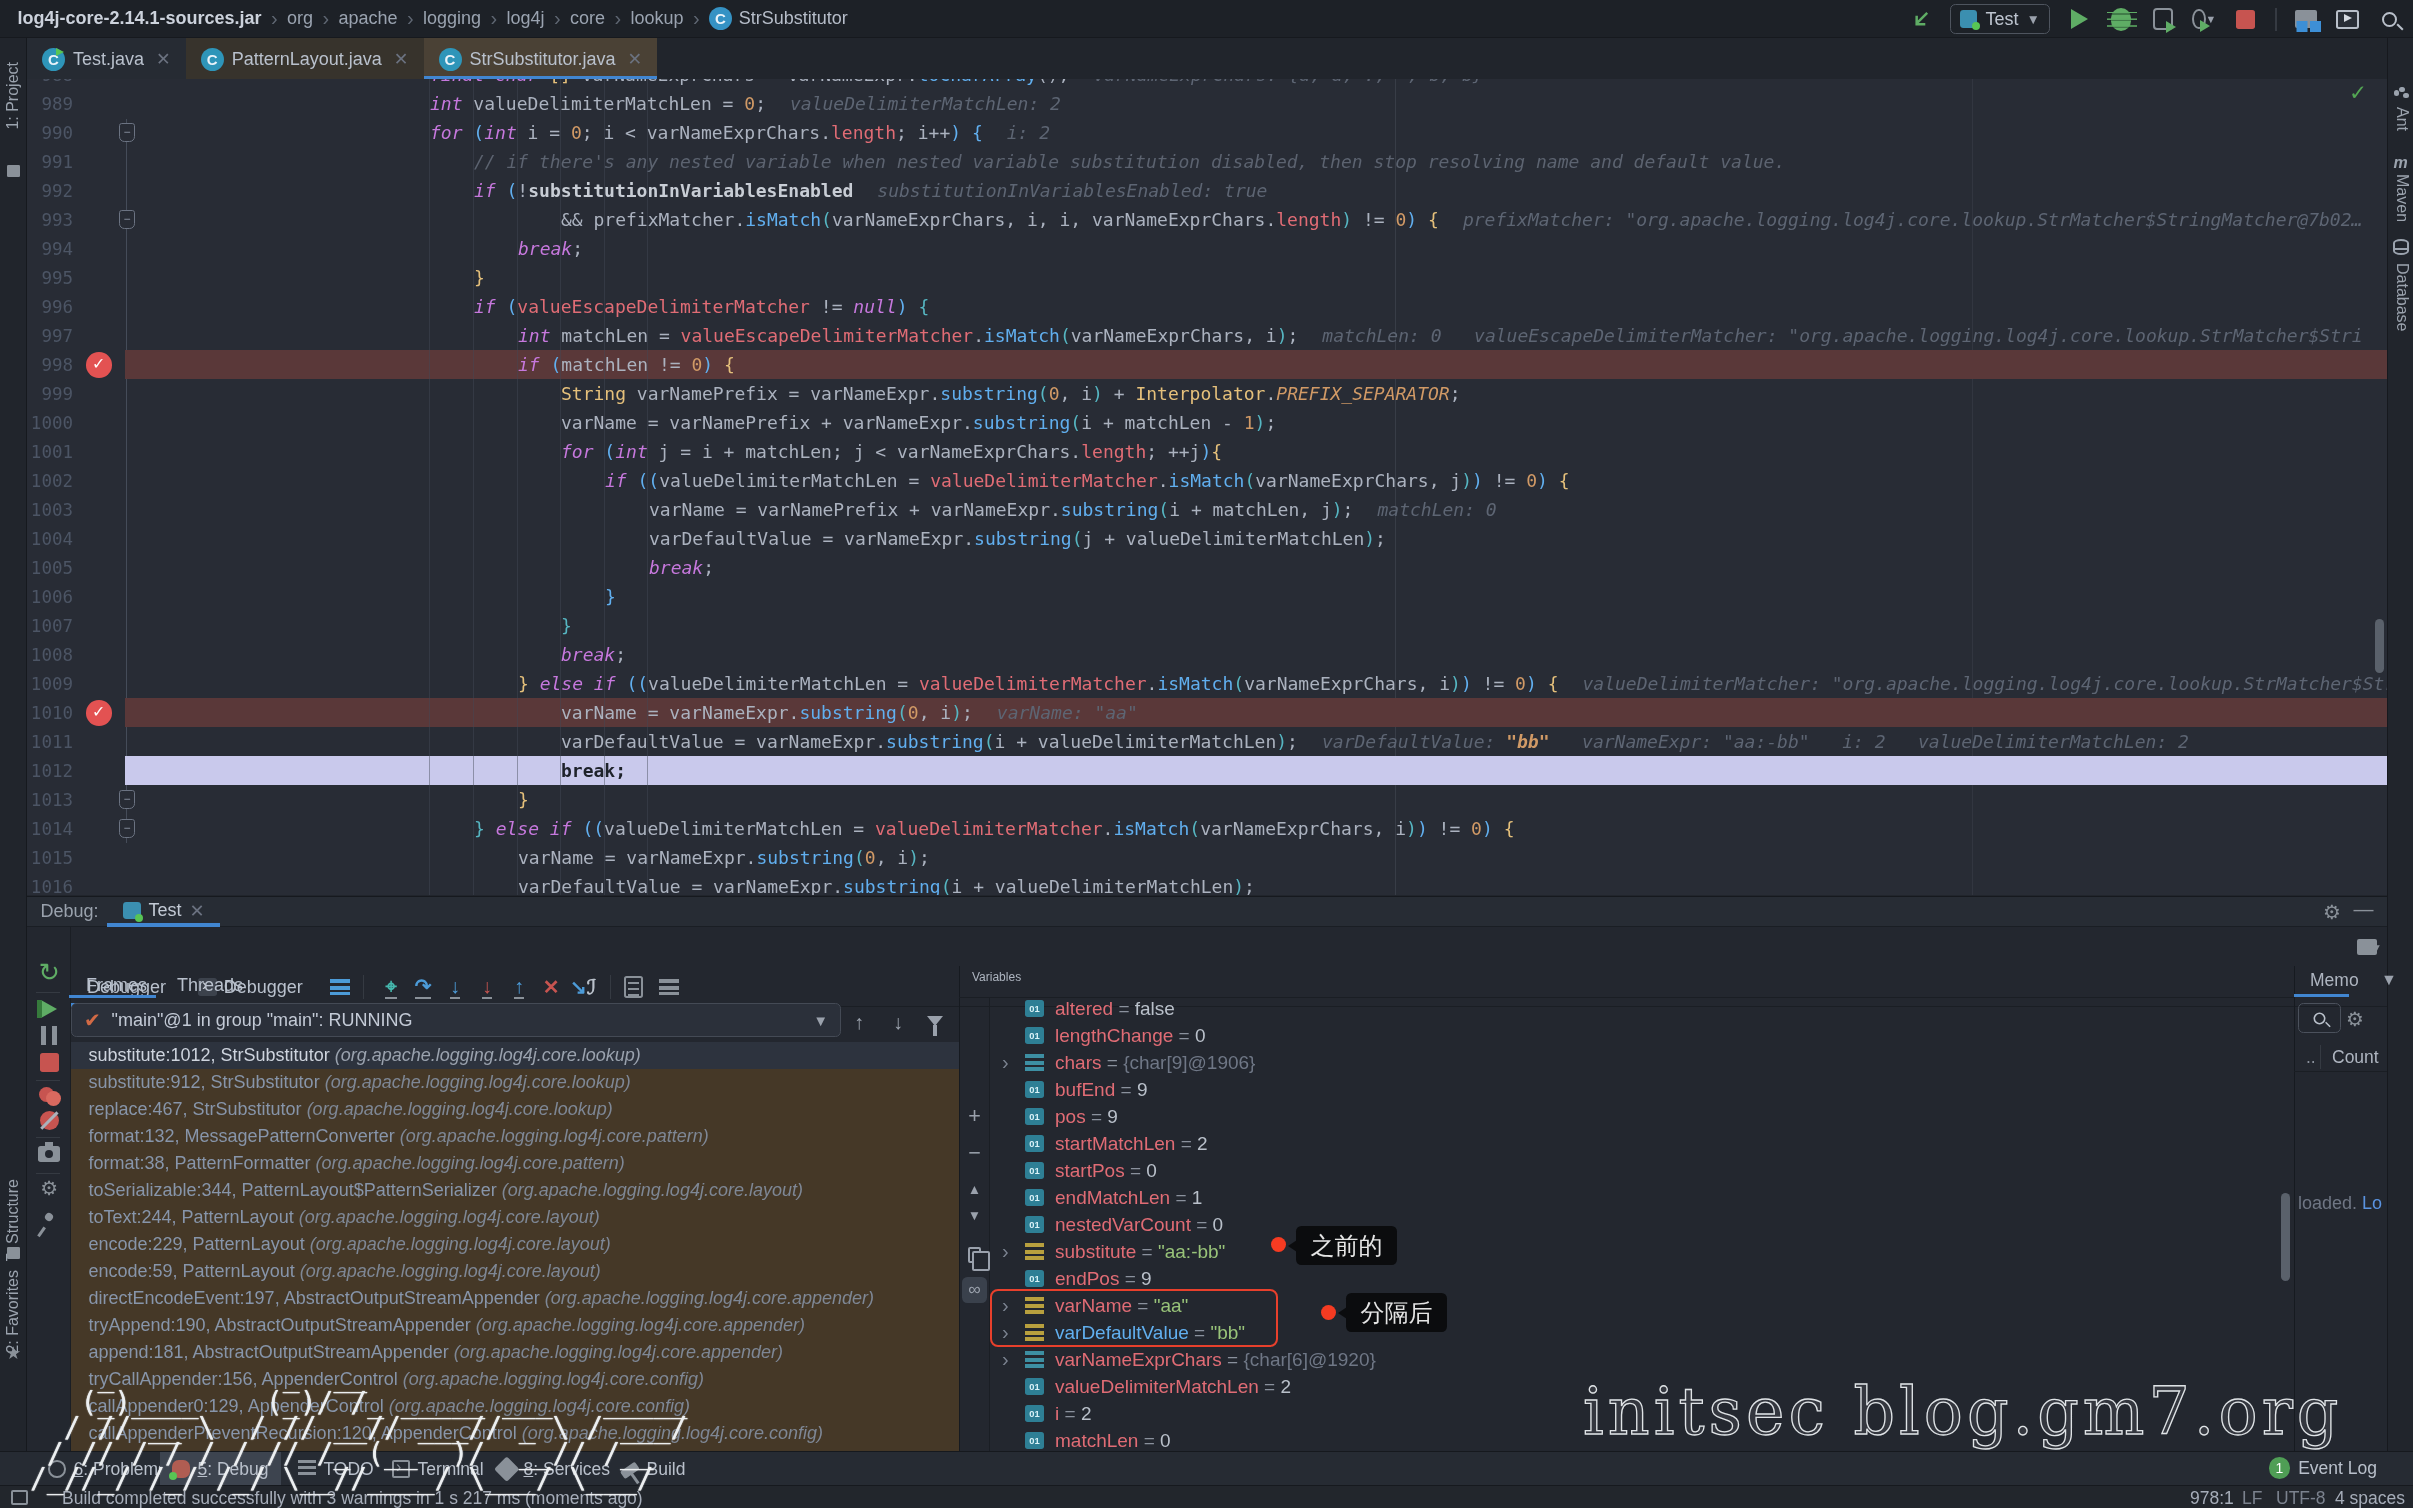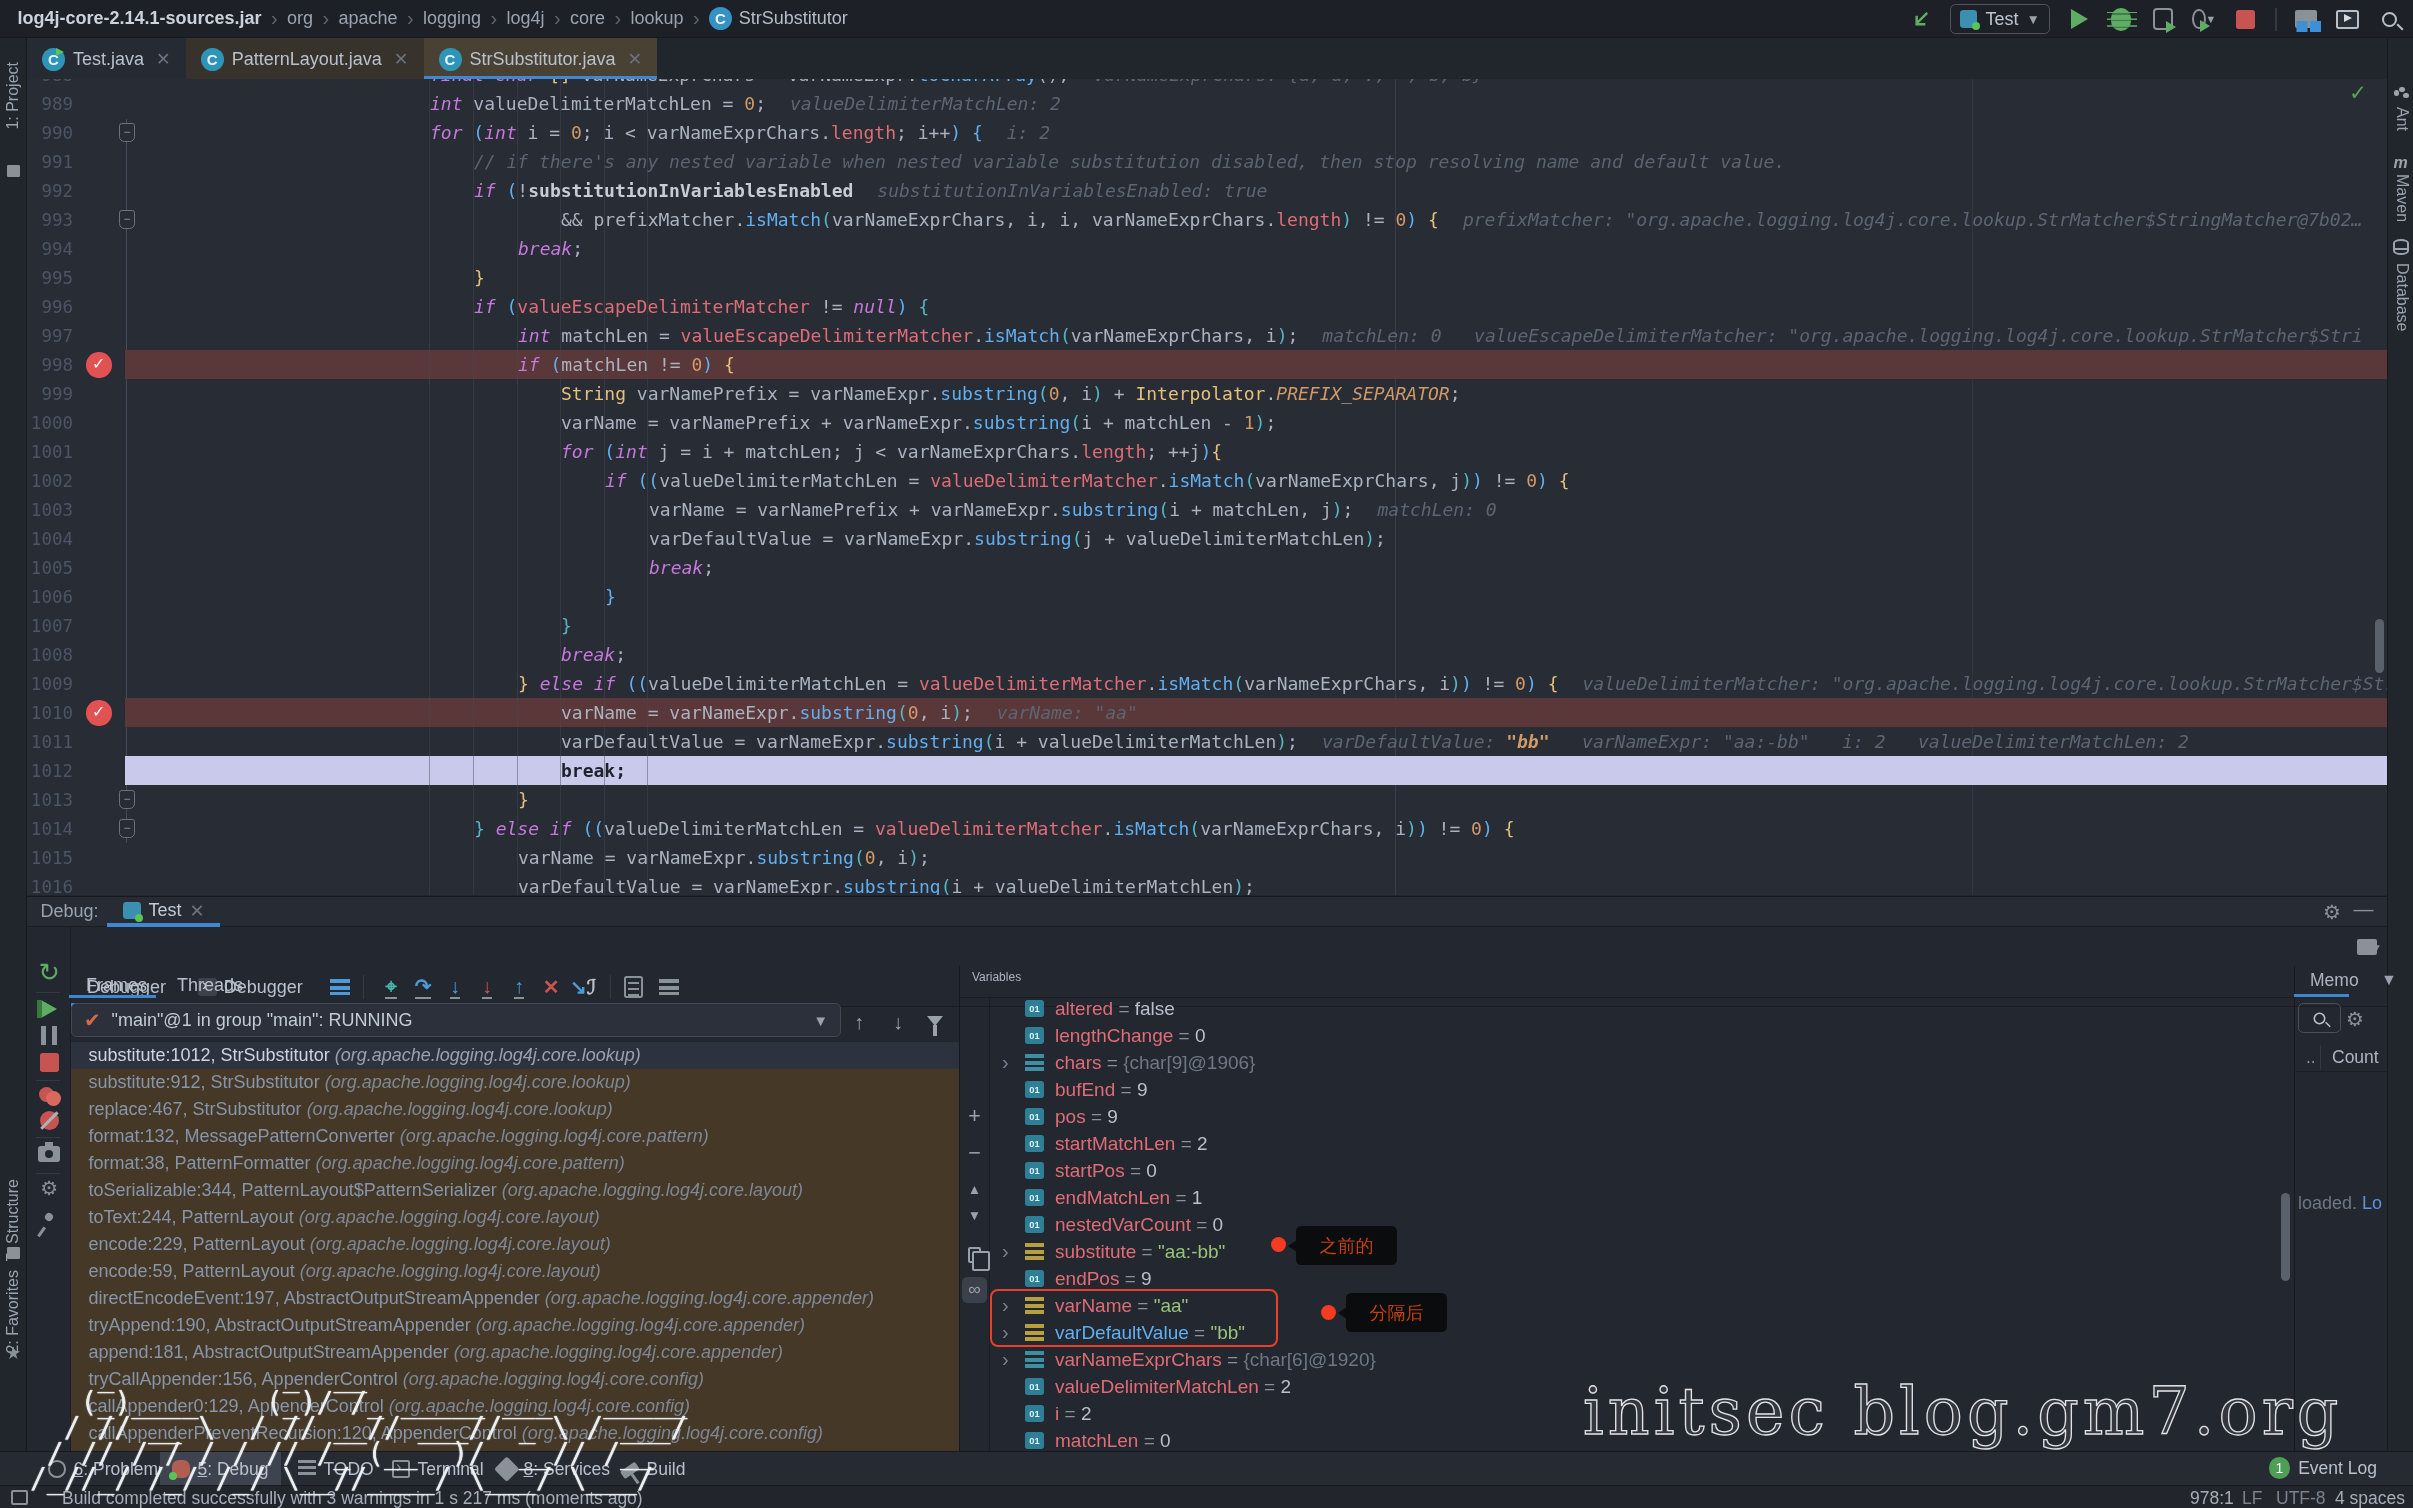--- a/index.html
+++ b/index.html
@@ -194,22 +194,22 @@
   .vicon { position:absolute; left:35px; top:4.7px; width:19px; height:17.5px; border-radius:2.7px; }
   .vicon.prim { background:#2e7f95; color:#d9f2f7; font-size:9.4px; text-align:center; line-height:17.5px; font-weight:bold; }
   .vicon.str { background:repeating-linear-gradient(180deg,#b8a03e 0 4px,transparent 4px 6.7px); border-radius:0; }
   .vicon.arr { background:repeating-linear-gradient(180deg,#3d8fa3 0 4px,transparent 4px 6.7px); border-radius:0; }
   .vname { color:#e06c75; } .vname.changed { color:#61afef; }
   .veq { color:#8a919d; } .vval { color:#b9c0ca; } .vval.ref { color:#6f7786; } .vval.str { color:#98c379; }
   .vrow-text { margin-left:65px; }
   #red-box { position:absolute; left:963px; top:392px; width:288px; height:58px;
     border:2.7px solid #e8402c; border-radius:8px; z-index:6; }
   .anndot { position:absolute; width:15px; height:15px; border-radius:50%; background:#f53b22; z-index:7; }
-  .anntip { position:absolute; width:101px; height:39px; background:#0b0c0e; border-radius:5.4px; color:#c2410c;
-    font-size:18px; display:flex; align-items:center; justify-content:center; z-index:7; }
+  .anntip { position:absolute; width:101px; height:39px; background:#0b0c0e; border-radius:5.4px; color:#e5e5e5;
+    font-size:24px; display:flex; align-items:center; justify-content:center; z-index:7; }
   .anntip::before { content:''; position:absolute; left:-8px; top:13.5px; width:0; height:0;
     border-right:9.4px solid #0b0c0e; border-top:6px solid transparent; border-bottom:6px solid transparent; }
 
   
   #mem-divider { position:absolute; left:2267px; top:69px; width:1.3px; height:487px; background:#161a20; }
   #mem-tab { position:absolute; left:2283px; top:73px; color:#aeb5c0; font-size:17.5px; width:74px;
     overflow:hidden; white-space:nowrap; }
   #mem-chev { position:absolute; left:2354px; top:74px; color:#9aa1ac; font-size:16px; }
   #mem-underline { position:absolute; left:2267px; top:97px; width:55px; height:3.4px; background:#4186d1; }
   #mem-search { position:absolute; left:2271px; top:106px; width:43px; height:30px; border:1.3px solid #4b515c;

